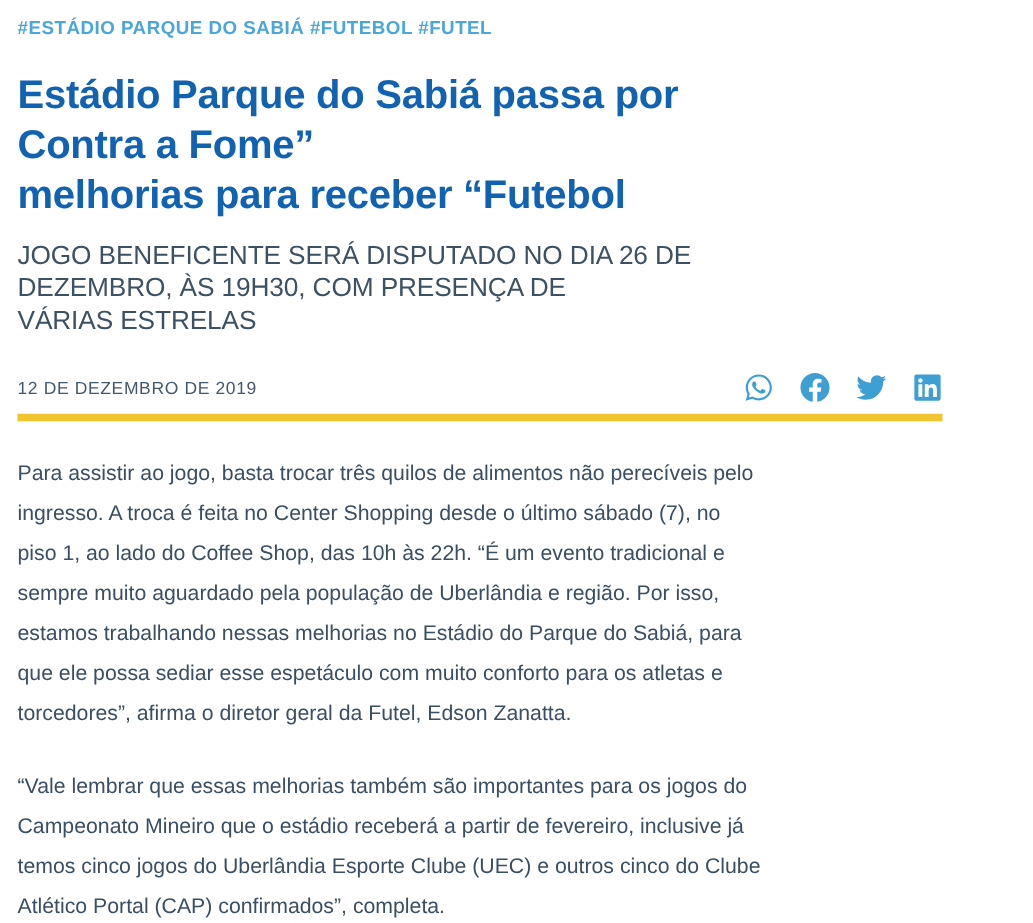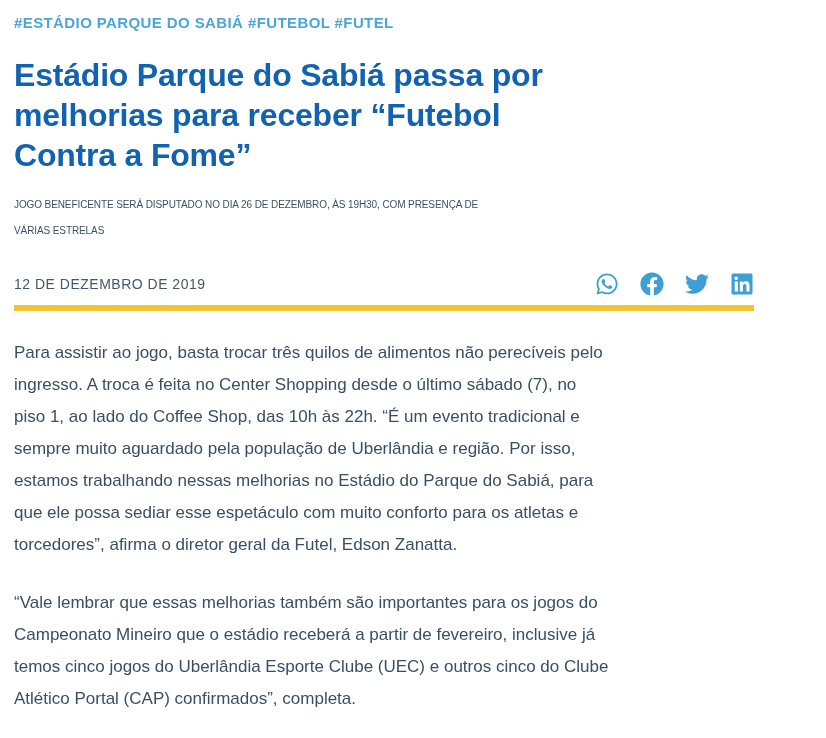--- a/index.html
+++ b/index.html
@@ -28,21 +28,21 @@
     font-size: 32px;
     line-height: 40px;
     font-weight: 700;
     letter-spacing: -0.2px;
     color: var(--headline-blue, #1262B2);
     max-width: 740px;
   }
   .headline .hl-line { display: block; }
   .subhead {
     margin-top: 17px;
-    font-size: 10px;
+    font-size: 21px;
     line-height: 26px;
     font-weight: 400;
     letter-spacing: -0.1px;
     color: var(--subhead-slate, #3C5163);
     max-width: 756px;
   }
   .subhead .sh-line { display: block; }
   .meta-row {
     margin-top: 28px;
     width: 740px;
@@ -86,22 +86,22 @@
 </style>
 </head>
 <body>
 
 <div class="page">
 
   <div class="tags">#ESTÁDIO PARQUE DO SABIÁ #FUTEBOL #FUTEL</div>
 
   <h1 class="headline">
     <span class="hl-line">Estádio Parque do Sabiá passa por</span>
+    <span class="hl-line">Contra a Fome”</span>
     <span class="hl-line">melhorias para receber “Futebol</span>
-    <span class="hl-line">Contra a Fome”</span>
   </h1>
 
   <div class="subhead">
     <span class="sh-line">JOGO BENEFICENTE SERÁ DISPUTADO NO DIA 26 DE DEZEMBRO, ÀS 19H30, COM PRESENÇA DE</span>
     <span class="sh-line">VÁRIAS ESTRELAS</span>
   </div>
 
   <div class="meta-row">
     <span class="date">12 DE DEZEMBRO DE 2019</span>
 

